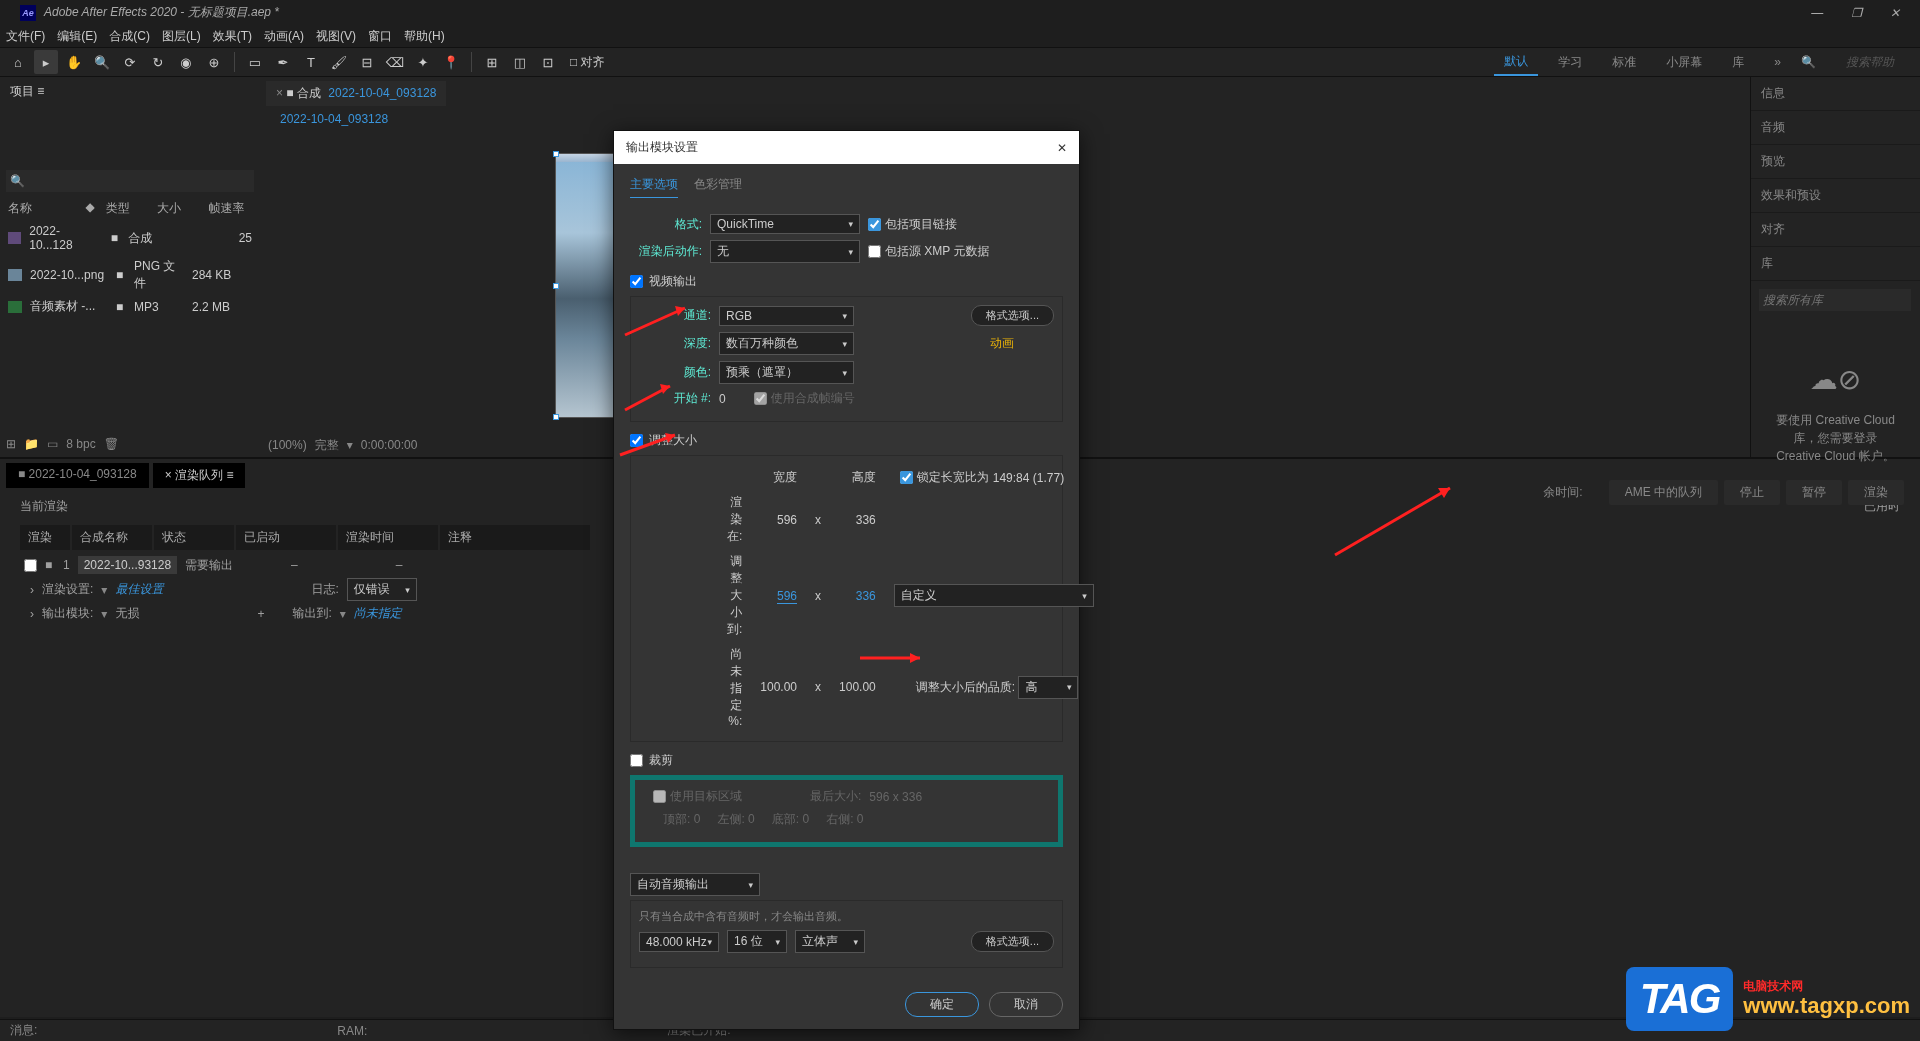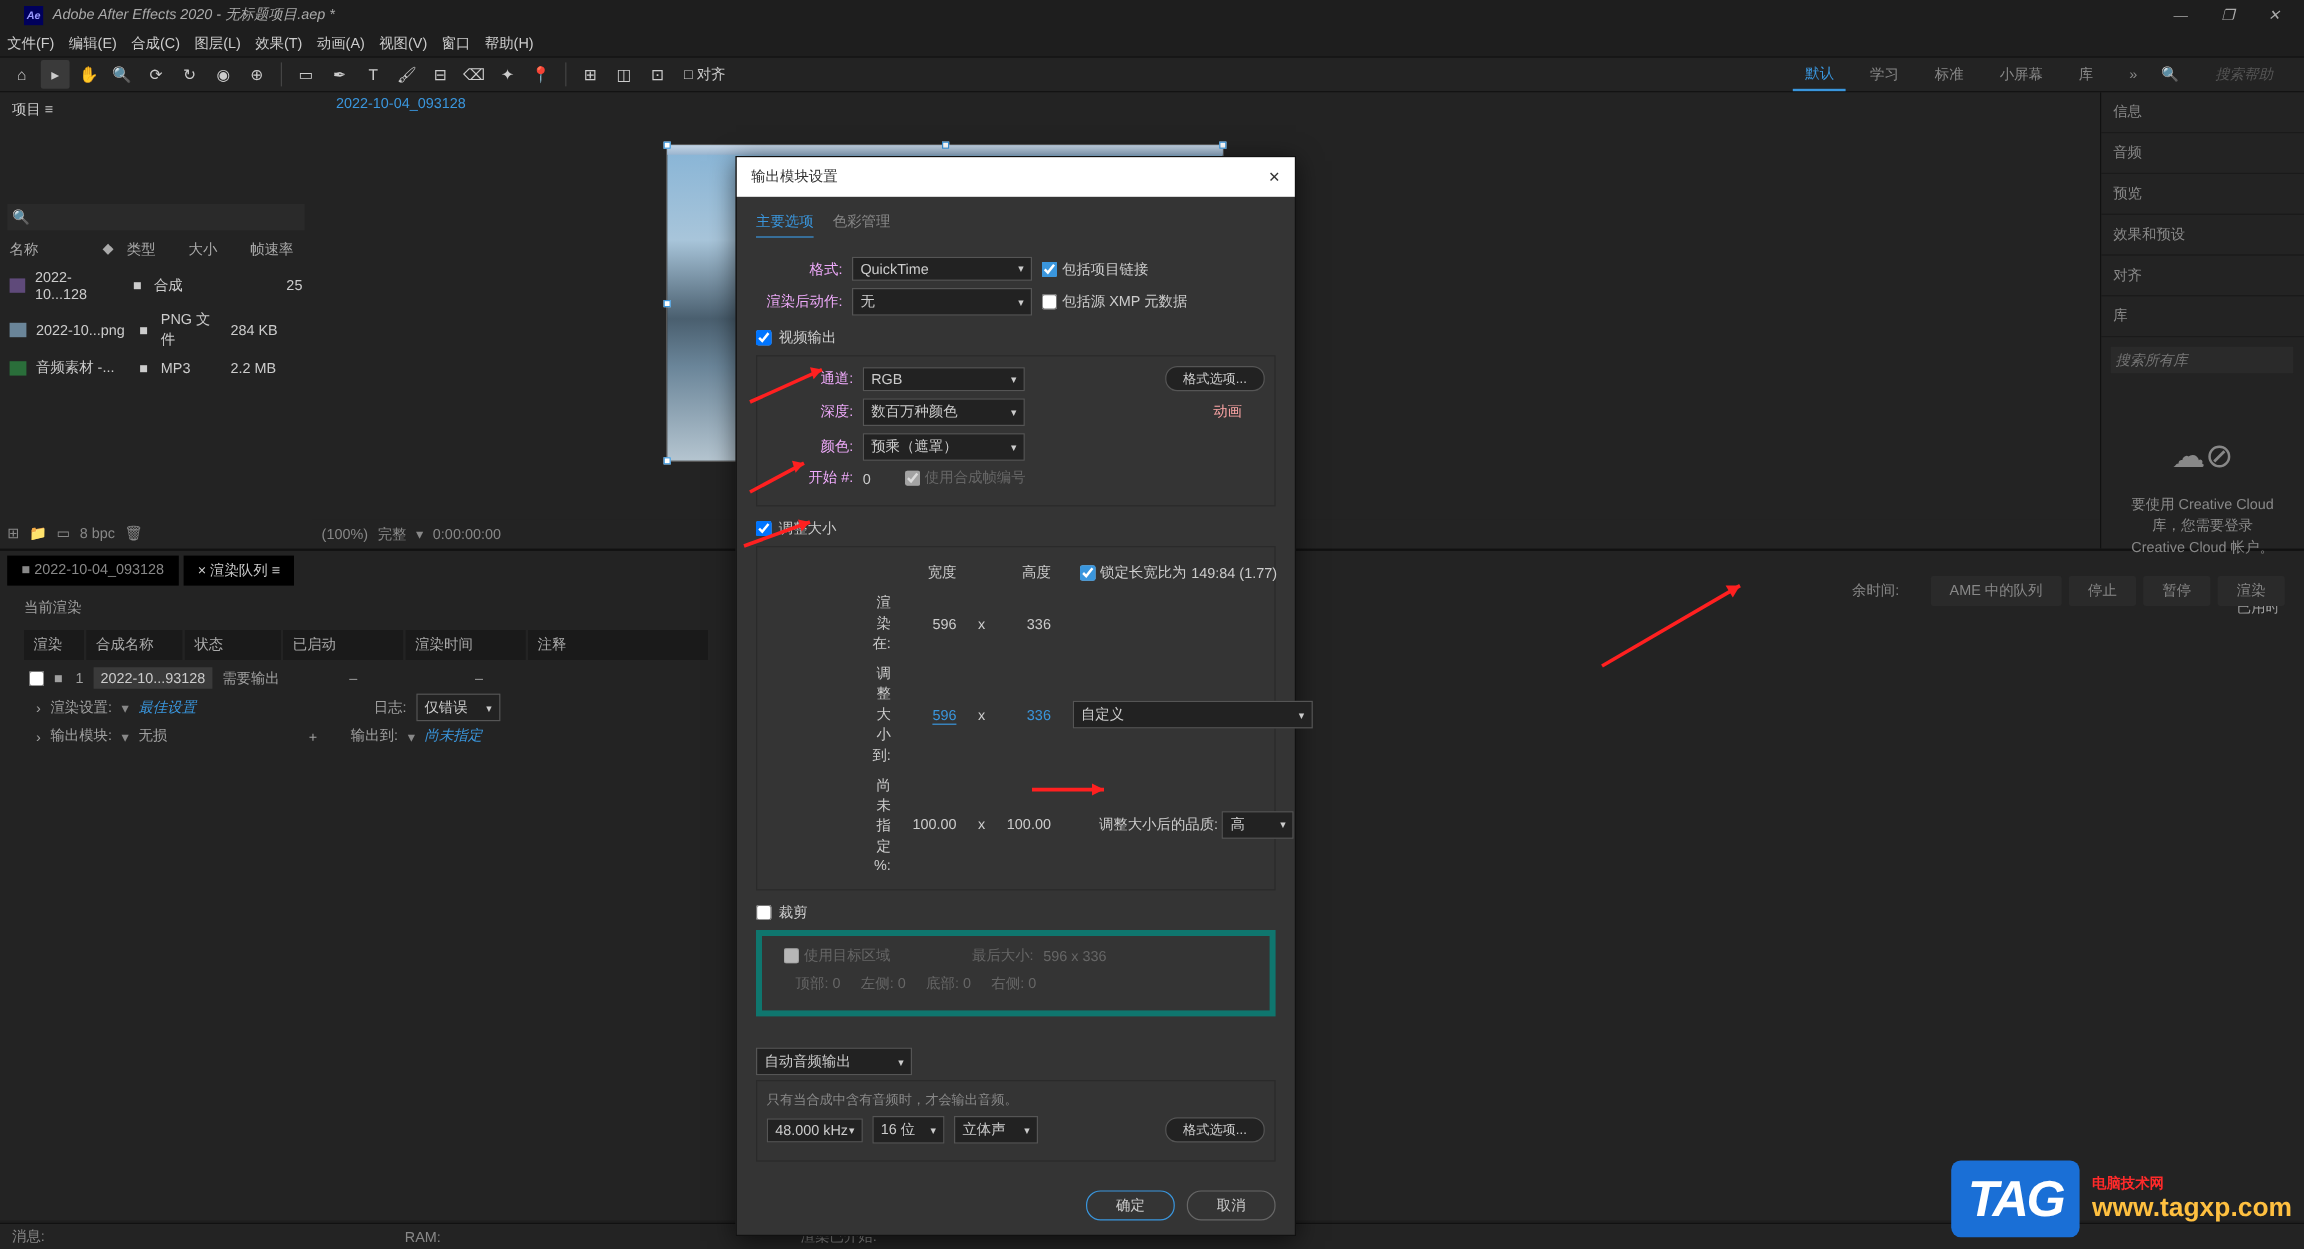--- a/index.html
+++ b/index.html
@@ -74,21 +74,21 @@
 .render-btn { padding: 4px 16px; background: #2a2a2a; color: #888; border-radius: 2px; font-size: 12px; }
 
 
 .dialog-overlay { position: absolute; left: 613px; top: 130px; width: 467px; background: #343434; border: 1px solid #111; box-shadow: 0 4px 20px rgba(0,0,0,0.6); z-index: 100; }
 .dialog-title { background: #fff; color: #333; padding: 8px 12px; display: flex; justify-content: space-between; align-items: center; font-size: 12px; }
 .dialog-body { padding: 12px 16px; color: #ccc; }
 .dialog-tabs { display: flex; gap: 16px; margin-bottom: 16px; }
 .dialog-tab { color: #888; padding-bottom: 4px; }
 .dialog-tab.active { color: #3a96dd; border-bottom: 1px solid #3a96dd; }
 .form-row { display: flex; align-items: center; margin-bottom: 6px; gap: 8px; }
-.form-label { width: 72px; text-align: right; color: #f0abfc; font-size: 12px; }
+.form-label { width: 72px; text-align: right; color: #5eead4; font-size: 12px; }
 .form-select { background: #222; border: 1px solid #555; color: #ccc; padding: 2px 6px; font-size: 12px; min-width: 130px; display: flex; justify-content: space-between; align-items: center; }
 .form-select .arrow { font-size: 9px; }
 .form-check { display: flex; align-items: center; gap: 4px; font-size: 12px; }
 .form-check input { accent-color: #3a96dd; }
 .section-check { margin: 10px 0 6px; display: flex; align-items: center; gap: 6px; }
 .fmt-btn { background: #222; border: 1px solid #555; padding: 2px 14px; font-size: 11px; color: #ccc; border-radius: 10px; }
 .num-val { color: #3a96dd; font-size: 12px; }
 .num-plain { color: #ccc; font-size: 12px; }
 .dim-table { margin-left: 78px; font-size: 12px; }
 .dim-table td { padding: 3px 8px; text-align: right; }
@@ -207,20 +207,27 @@
     <div class="proj-bottom">
       <span>⊞</span>
       <span>📁</span>
       <span>▭</span>
       <span>8 bpc</span>
       <span>🗑</span>
     </div>
   </div>
 
   <div class="comp-viewer">
+    <div class="comp-tabs">
+      <div class="comp-tab">
+        <span style="color:#888">×</span>
+        <span>■ 合成</span>
+        <span class="name">2022-10-04_093128</span>
+      </div>
+    </div>
     <div style="padding:2px 10px"><span class="comp-subtab">2022-10-04_093128</span></div>
     <div class="comp-canvas">
       <div class="comp-image">
         <div class="handle" style="left:-3px;top:-3px"></div>
         <div class="handle" style="left:50%;top:-3px;margin-left:-3px"></div>
         <div class="handle" style="right:-3px;top:-3px"></div>
         <div class="handle" style="left:-3px;top:50%;margin-top:-3px"></div>
         <div class="handle" style="right:-3px;top:50%;margin-top:-3px"></div>
         <div class="handle" style="left:-3px;bottom:-3px"></div>
         <div class="handle" style="left:50%;bottom:-3px;margin-left:-3px"></div>
@@ -357,21 +364,21 @@
         <div style="flex:1"></div>
         <div class="fmt-btn">格式选项...</div>
       </div>
       <div class="form-row">
         <span class="form-label">深度:</span>
         <div class="form-select" style="width:135px">
             <span>数百万种颜色</span>
             <span class="arrow">▾</span>
           </div>
         <div style="flex:1"></div>
-        <span style="color:#fca5a5;margin-right:19px">动画</span>
+        <span style="color:#eab308;margin-right:40px">动画</span>
       </div>
       <div class="form-row">
         <span class="form-label">颜色:</span>
         <div class="form-select" style="width:135px">
             <span>预乘（遮罩）</span>
             <span class="arrow">▾</span>
           </div>
       </div>
       <div class="form-row">
         <span class="form-label">开始 #:</span>

